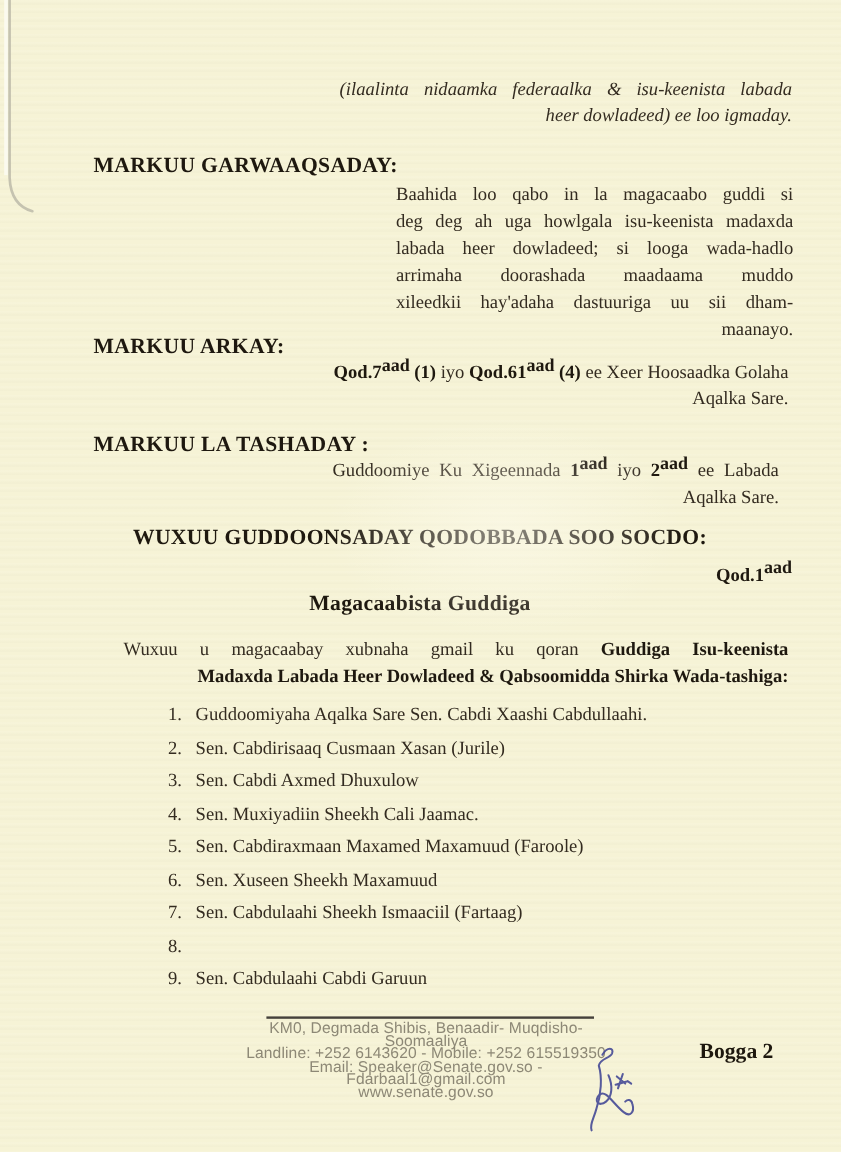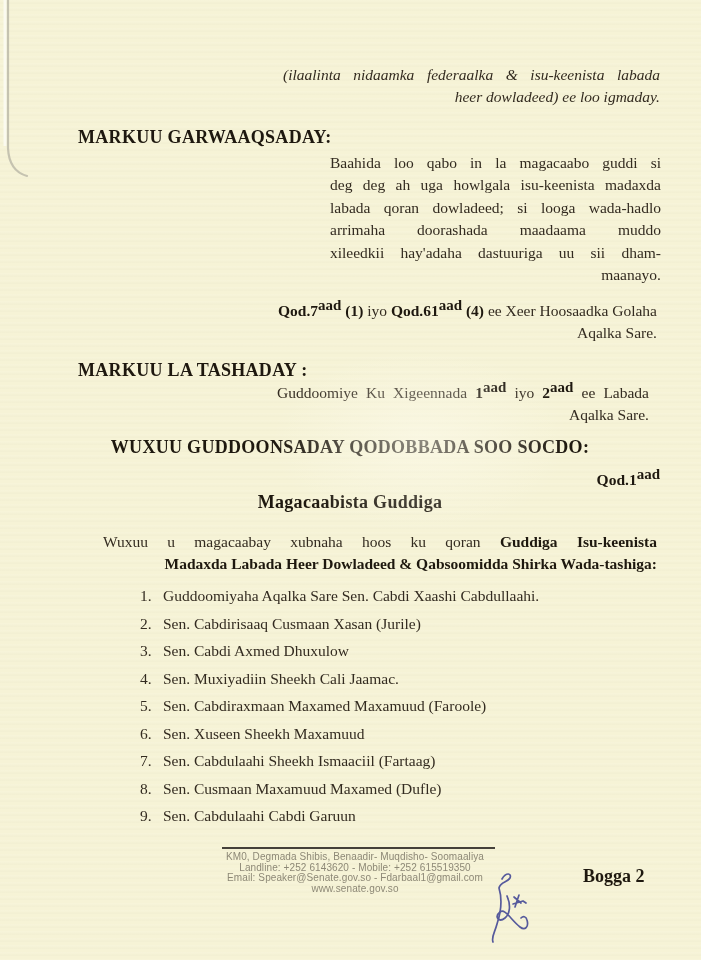--- a/index.html
+++ b/index.html
@@ -44,21 +44,21 @@
   #art-title{left:40px;top:492px;width:620px;text-align:center;}
   #p-appoint{left:103px;top:531px;width:554px;}
 
   #members{left:140px;top:588px;width:500px;font-size:15.5px;}
   .li-row{display:flex;line-height:16px;margin-bottom:11.5px;}
   .li-num{width:23px;flex:0 0 23px;}
 
   #footer-rule{left:222px;top:847px;width:273px;height:0;
     border-top:2px solid var(--footer_rule,#45413b);}
   #footer-text{left:190px;top:852px;width:330px;text-align:center;
-    font-family:"Liberation Sans",sans-serif;font-size:10px;line-height:10.6px;
+    font-family:"Liberation Sans",sans-serif;font-size:13px;line-height:10.6px;
     color:var(--footer_text,#8d8876);letter-spacing:.1px;}
   #page-number{left:583px;top:866px;font-weight:bold;font-size:18px;
     color:var(--heading_ink,#1e180f);}
   #signature{left:478px;top:865px;}
   #page-edge{left:0;top:0;}
   svg{display:block;}
 </style>
 </head>
 <body>
 
@@ -71,46 +71,47 @@
 
   <div id="intro" class="abs para">
       <div class="tl jl"><span>(ilaalinta nidaamka federaalka &amp; isu-keenista labada</span></div>
       <div class="tl"><span>heer dowladeed) ee loo igmaday.</span></div>
     </div>
 
   <div id="h-sec0" class="abs h">MARKUU GARWAAQSADAY:</div>
   <div id="p-sec0" class="abs para">
       <div class="tl jl"><span>Baahida loo qabo in la magacaabo guddi si</span></div>
       <div class="tl jl"><span>deg deg ah uga howlgala isu-keenista madaxda</span></div>
-      <div class="tl jl"><span>labada qoran dowladeed; si looga wada-hadlo</span></div>
+      <div class="tl jl"><span>labada heer dowladeed; si looga wada-hadlo</span></div>
       <div class="tl jl"><span>arrimaha doorashada maadaama muddo</span></div>
       <div class="tl jl"><span>xileedkii hay'adaha dastuuriga uu sii dham-</span></div>
       <div class="tl"><span>maanayo.</span></div>
     </div>
 
+  <div id="h-sec1" class="abs h">MARKUU ARKAY:</div>
   <div id="p-sec1" class="abs para">
       <div class="tl"><span class="b">Qod.7</span><sup class="b">aad</sup><span class="b"> (1) </span><span>iyo </span><span class="b">Qod.61</span><sup class="b">aad</sup><span class="b"> (4) </span><span>ee Xeer Hoosaadka Golaha</span></div>
       <div class="tl"><span>Aqalka Sare.</span></div>
     </div>
 
   <div id="h-sec2" class="abs h">MARKUU LA TASHADAY :</div>
   <div id="p-sec2" class="abs para">
       <div class="tl jl"><span>Guddoomiye Ku Xigeennada </span><span class="b">1</span><sup class="b">aad</sup><span> iyo </span><span class="b">2</span><sup class="b">aad</sup><span> ee Labada</span></div>
       <div class="tl"><span>Aqalka Sare.</span></div>
     </div>
 
   <div id="resolution" class="abs h">WUXUU GUDDOONSADAY QODOBBADA SOO SOCDO:</div>
 
   <div id="art-num" class="abs center">
       <div class="tl"><span class="b">Qod.1</span><sup class="b">aad</sup></div>
     </div>
   <div id="art-title" class="abs h">Magacaabista Guddiga</div>
 
   <div id="p-appoint" class="abs para">
-      <div class="tl jl"><span>Wuxuu u magacaabay xubnaha hoos ku qoran </span><span class="b">Guddiga Isu-keenista</span></div>
+      <div class="tl jl"><span>Wuxuu u magacaabay xubnaha gmail ku qoran </span><span class="b">Guddiga Isu-keenista</span></div>
       <div class="tl"><span class="b">Madaxda Labada Heer Dowladeed &amp; Qabsoomidda Shirka Wada-tashiga:</span></div>
     </div>
 
   <div id="members" class="abs">
       <div class="li-row">
         <span class="li-num">1.</span>
         <span>Guddoomiyaha Aqalka Sare Sen. Cabdi Xaashi Cabdullaahi.</span>
       </div>
       <div class="li-row">
         <span class="li-num">2.</span>
@@ -131,21 +132,20 @@
       <div class="li-row">
         <span class="li-num">6.</span>
         <span>Sen. Xuseen Sheekh Maxamuud</span>
       </div>
       <div class="li-row">
         <span class="li-num">7.</span>
         <span>Sen. Cabdulaahi Sheekh Ismaaciil (Fartaag)</span>
       </div>
       <div class="li-row">
         <span class="li-num">8.</span>
-        <span>Sen. Cusmaan Maxamuud Maxamed (Dufle)</span>
       </div>
       <div class="li-row">
         <span class="li-num">9.</span>
         <span>Sen. Cabdulaahi Cabdi Garuun</span>
       </div>
     </div>
 
   <div id="footer-rule" class="abs"></div>
   <div id="footer-text" class="abs">
       <div>KM0, Degmada Shibis, Benaadir- Muqdisho- Soomaaliya</div>

